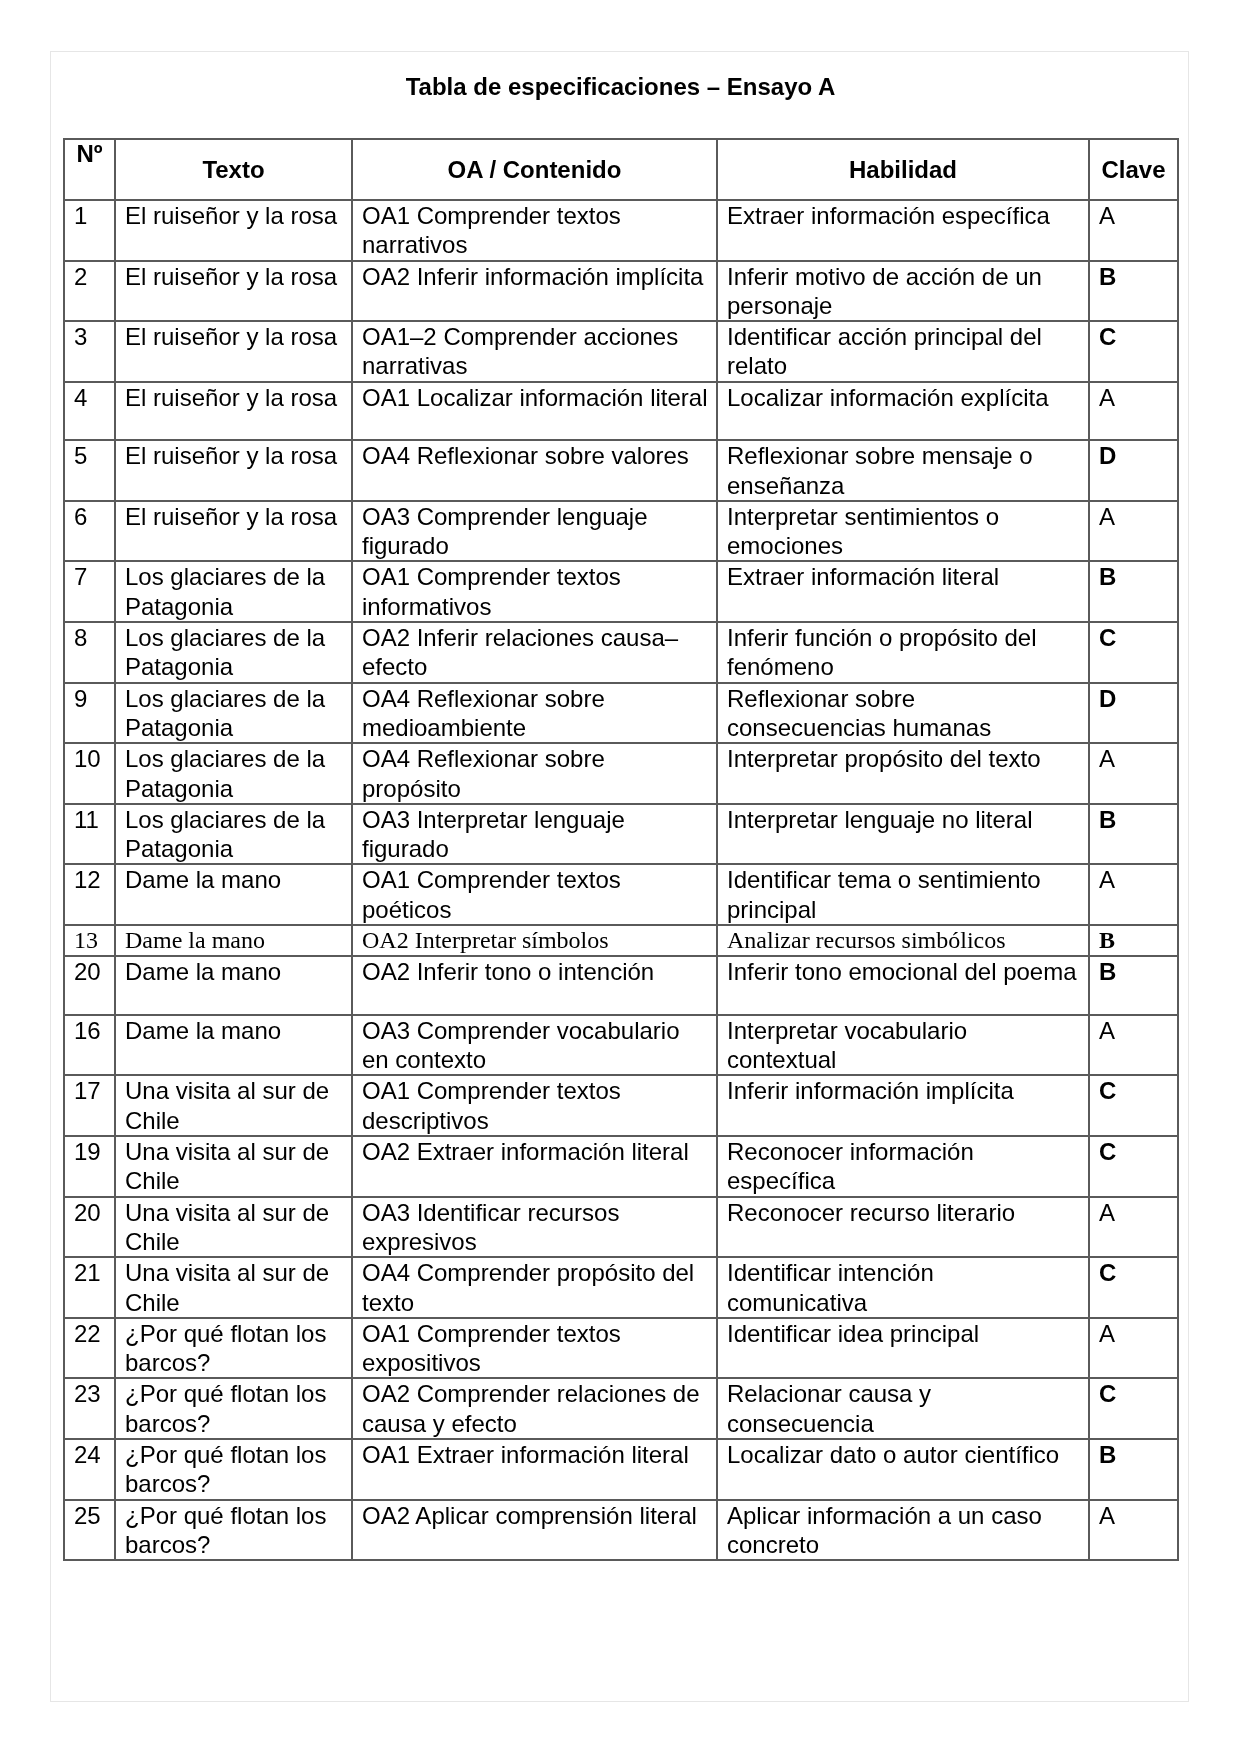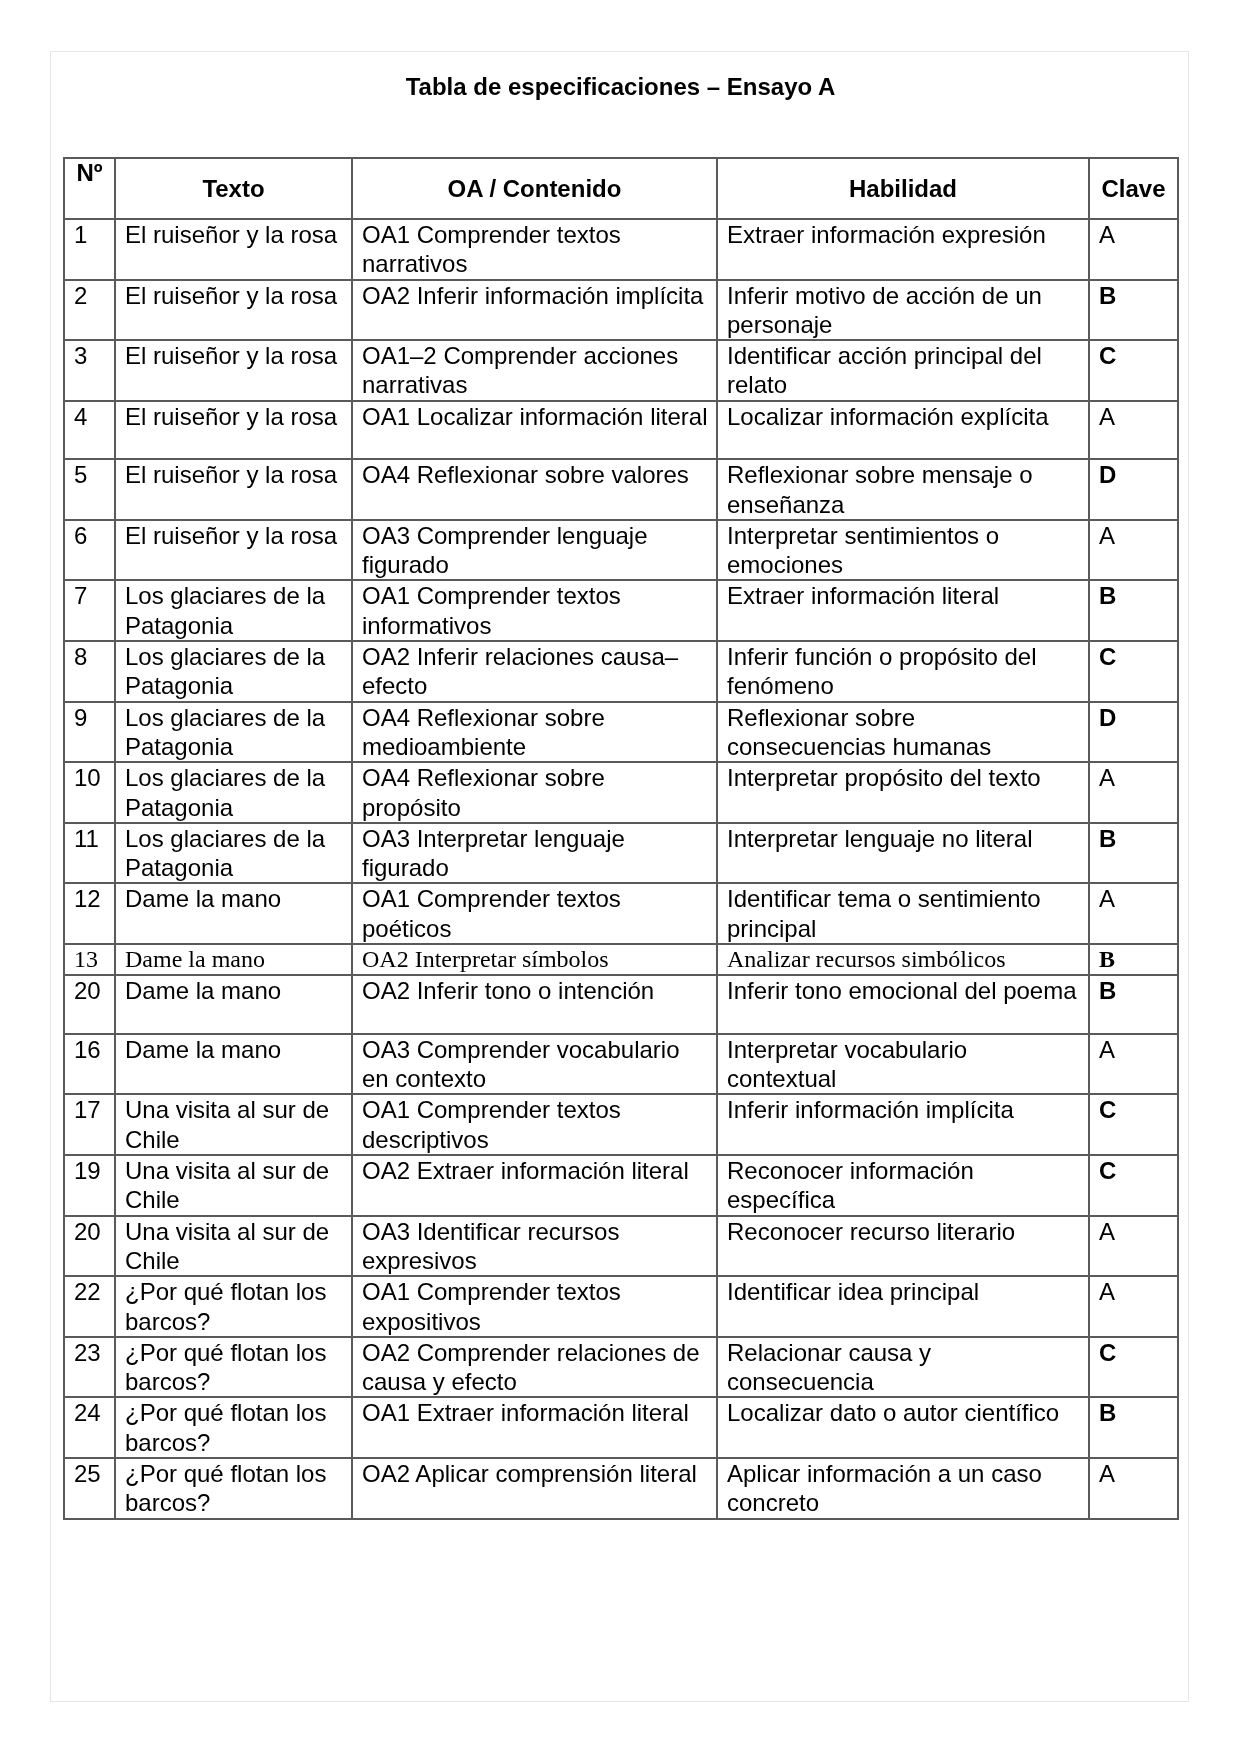--- a/index.html
+++ b/index.html
@@ -2,21 +2,21 @@
 <html><head>
 <meta charset="utf-8">
 <style>
   html, body { margin: 0; padding: 0; background: #ffffff; }
   body { width: 1241px; height: 1754px; position: relative; overflow: hidden;
          font-family: "Liberation Sans", sans-serif; color: #000; }
   .page-frame { position: absolute; left: 50px; top: 51px; width: 1139px; height: 1651px;
                 border: 1px solid #e6e6e6; box-sizing: border-box; }
   .doc-title { position: absolute; left: 0; width: 1241px; top: 72px; text-align: center;
                font-weight: bold; font-size: 24px; line-height: 30px; }
-  table.spec { position: absolute; left: 63px; top: 157px; border-collapse: collapse;
+  table.spec { position: absolute; left: 63px; top: 138px; border-collapse: collapse;
                table-layout: fixed; width: 1114px; font-size: 24px; }
   table.spec th, table.spec td { border: 2px solid #5a5a5a; padding: 0 8px 0 9px;
                vertical-align: top; line-height: 29.3px; text-align: left;
                white-space: normal; overflow: hidden; }
   table.spec th { font-weight: bold; text-align: center; height: 27px; line-height: 27px;
                   padding: 16px 4px; }
   table.spec td { height: 56.5px; }
   table.spec tr.single td { height: 27.3px; font-family: Liberation Serif, serif; }
   table.spec td.num { padding-left: 9px; padding-right: 2px; }
   th.c-num { padding: 0 2px !important; }
@@ -46,21 +46,21 @@
       <th>OA / Contenido</th>
       <th>Habilidad</th>
       <th>Clave</th>
     </tr>
   </thead>
   <tbody id="rows-body">
       <tr>
         <td class="num">1</td>
         <td>El ruiseñor y la rosa</td>
         <td>OA1 Comprender textos narrativos</td>
-        <td>Extraer información expresión</td>
+        <td>Extraer información específica</td>
         <td class="clave">A</td>
       </tr>
       <tr>
         <td class="num">2</td>
         <td>El ruiseñor y la rosa</td>
         <td>OA2 Inferir información implícita</td>
         <td>Inferir motivo de acción de un personaje</td>
         <td class="clave key-bold">B</td>
       </tr>
       <tr>
@@ -169,20 +169,27 @@
         <td class="clave key-bold">C</td>
       </tr>
       <tr>
         <td class="num">20</td>
         <td>Una visita al sur de Chile</td>
         <td>OA3 Identificar recursos expresivos</td>
         <td>Reconocer recurso literario</td>
         <td class="clave">A</td>
       </tr>
       <tr>
+        <td class="num">21</td>
+        <td>Una visita al sur de Chile</td>
+        <td>OA4 Comprender propósito del texto</td>
+        <td>Identificar intención comunicativa</td>
+        <td class="clave key-bold">C</td>
+      </tr>
+      <tr>
         <td class="num">22</td>
         <td>¿Por qué flotan los barcos?</td>
         <td>OA1 Comprender textos expositivos</td>
         <td>Identificar idea principal</td>
         <td class="clave">A</td>
       </tr>
       <tr>
         <td class="num">23</td>
         <td>¿Por qué flotan los barcos?</td>
         <td>OA2 Comprender relaciones de causa y efecto</td>

